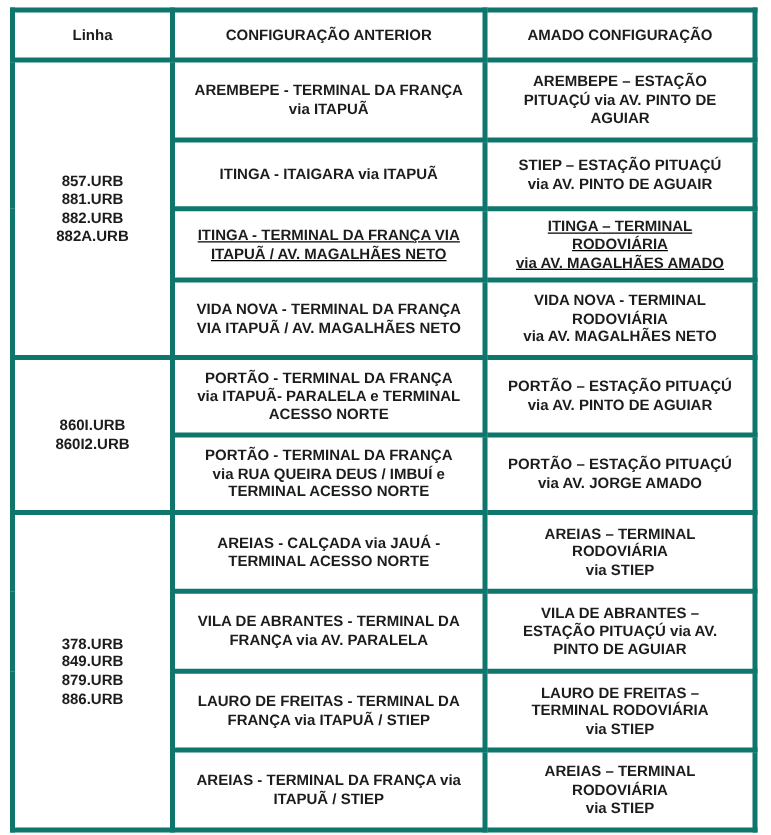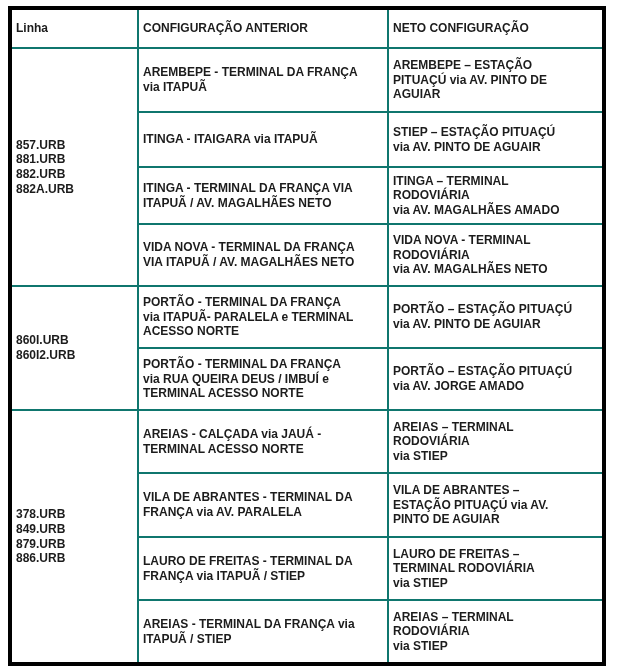--- a/index.html
+++ b/index.html
@@ -21,36 +21,36 @@
     border-collapse: collapse;
     table-layout: fixed;
     width: 598px;
     border: 4px solid #000000;
     background: #ffffff;
   }
   table.config-table col.c-linha    { width: 128px; }
   table.config-table col.c-anterior { width: 250px; }
   table.config-table col.c-nova     { width: 216px; }
   th, td {
-    border: 2px solid #0f766e;
-    text-align: left;
+    border: 4px solid #0f766e;
+    text-align: center;
     vertical-align: middle;
     font-family: "Liberation Sans", sans-serif;
     font-weight: bold;
     font-size: 12px;
     line-height: 1.22;
     color: #1c1c1c;
     white-space: pre-line;
     padding: 2px 4px;
     overflow: hidden;
   }
   tr.r-header { height: 40px; }
   tr.r1  { height: 64px; }
   tr.r2  { height: 55px; }
-  tr.r3  { height: 57px; }
+  tr.r3  { height: 57px; text-decoration: underline; }
   tr.r4  { height: 62px; }
   tr.r5  { height: 62px; }
   tr.r6  { height: 62px; }
   tr.r7  { height: 63px; }
   tr.r8  { height: 64px; }
   tr.r9  { height: 63px; }
   tr.r10 { height: 64px; }
 </style>
 </head>
 <body>
@@ -59,21 +59,21 @@
   <table class="config-table">
     <colgroup>
       <col class="c-linha">
       <col class="c-anterior">
       <col class="c-nova">
     </colgroup>
     <thead>
       <tr class="r-header">
         <th>Linha</th>
         <th>CONFIGURAÇÃO ANTERIOR</th>
-        <th>NETO CONFIGURAÇÃO</th>
+        <th>AMADO CONFIGURAÇÃO</th>
       </tr>
     </thead>
     <tbody>
 
       <tr class="r1">
         <td rowspan="4">857.URB
 881.URB
 882.URB
 882A.URB</td>
         <td>AREMBEPE - TERMINAL DA FRANÇA

